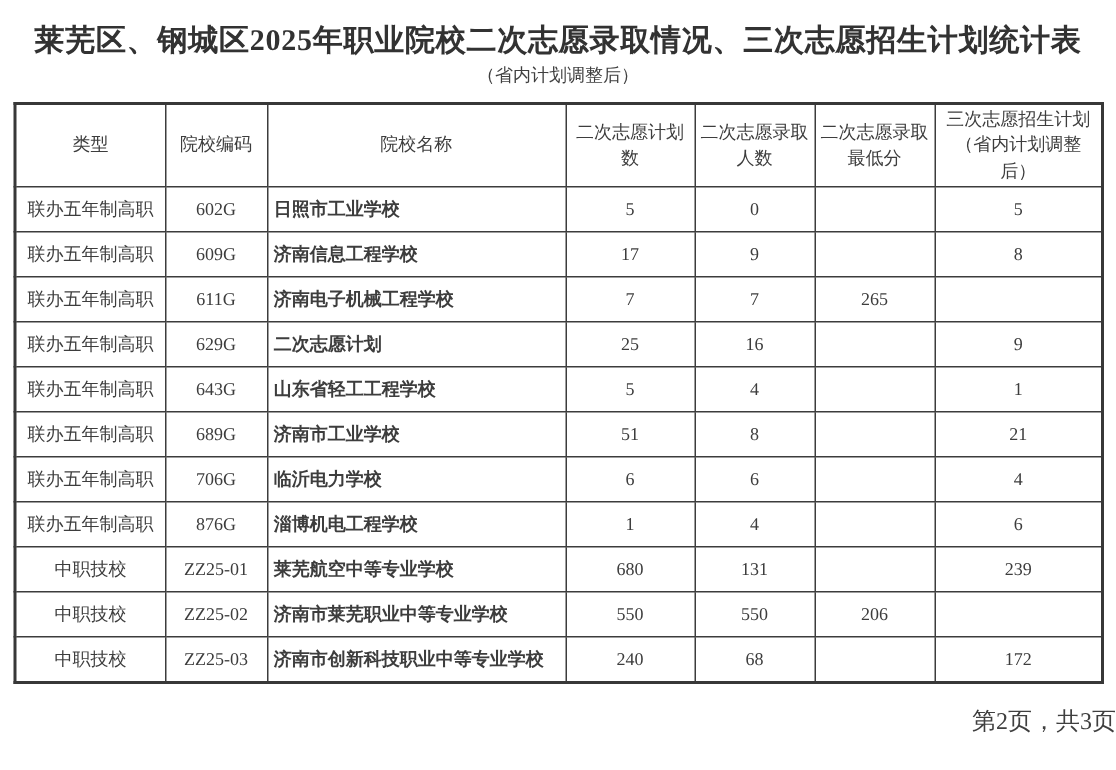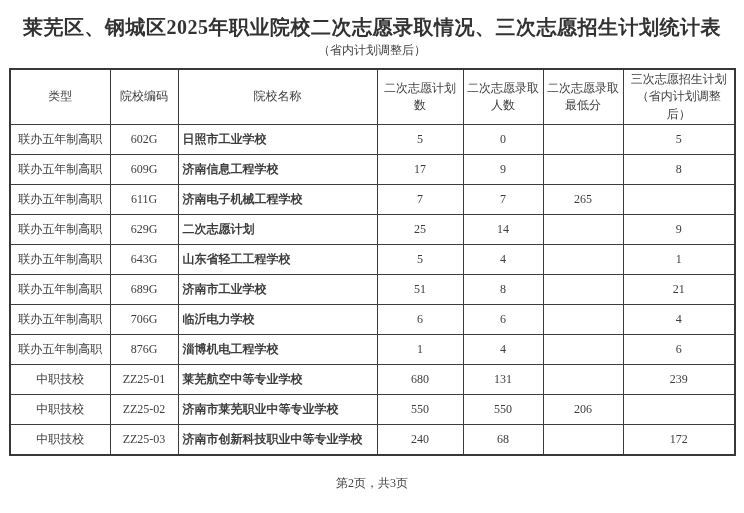--- a/index.html
+++ b/index.html
@@ -59,22 +59,22 @@
   }
   table.stats td.cell-name {
     text-align: left;
     padding-left: 4px;
     font-weight: bold;
   }
   .page-footer {
     position: absolute;
     left: 0; right: 0;
     bottom: 21px;
-    text-align: center;
-    font-size: 12px;
+    text-align: right;
+    font-size: 16px;
     color: #3f3f3f;
   }
 </style>
 </head>
 <body>
 
 <div class="page">
 
   <div class="doc-title">莱芜区、钢城区2025年职业院校二次志愿录取情况、三次志愿招生计划统计表</div>
 
@@ -131,21 +131,21 @@
           <td>7</td>
           <td>7</td>
           <td>265</td>
           <td></td>
         </tr>
         <tr>
           <td>联办五年制高职</td>
           <td>629G</td>
           <td class="cell-name">二次志愿计划</td>
           <td>25</td>
-          <td>14</td>
+          <td>16</td>
           <td></td>
           <td>9</td>
         </tr>
         <tr>
           <td>联办五年制高职</td>
           <td>643G</td>
           <td class="cell-name">山东省轻工工程学校</td>
           <td>5</td>
           <td>4</td>
           <td></td>

